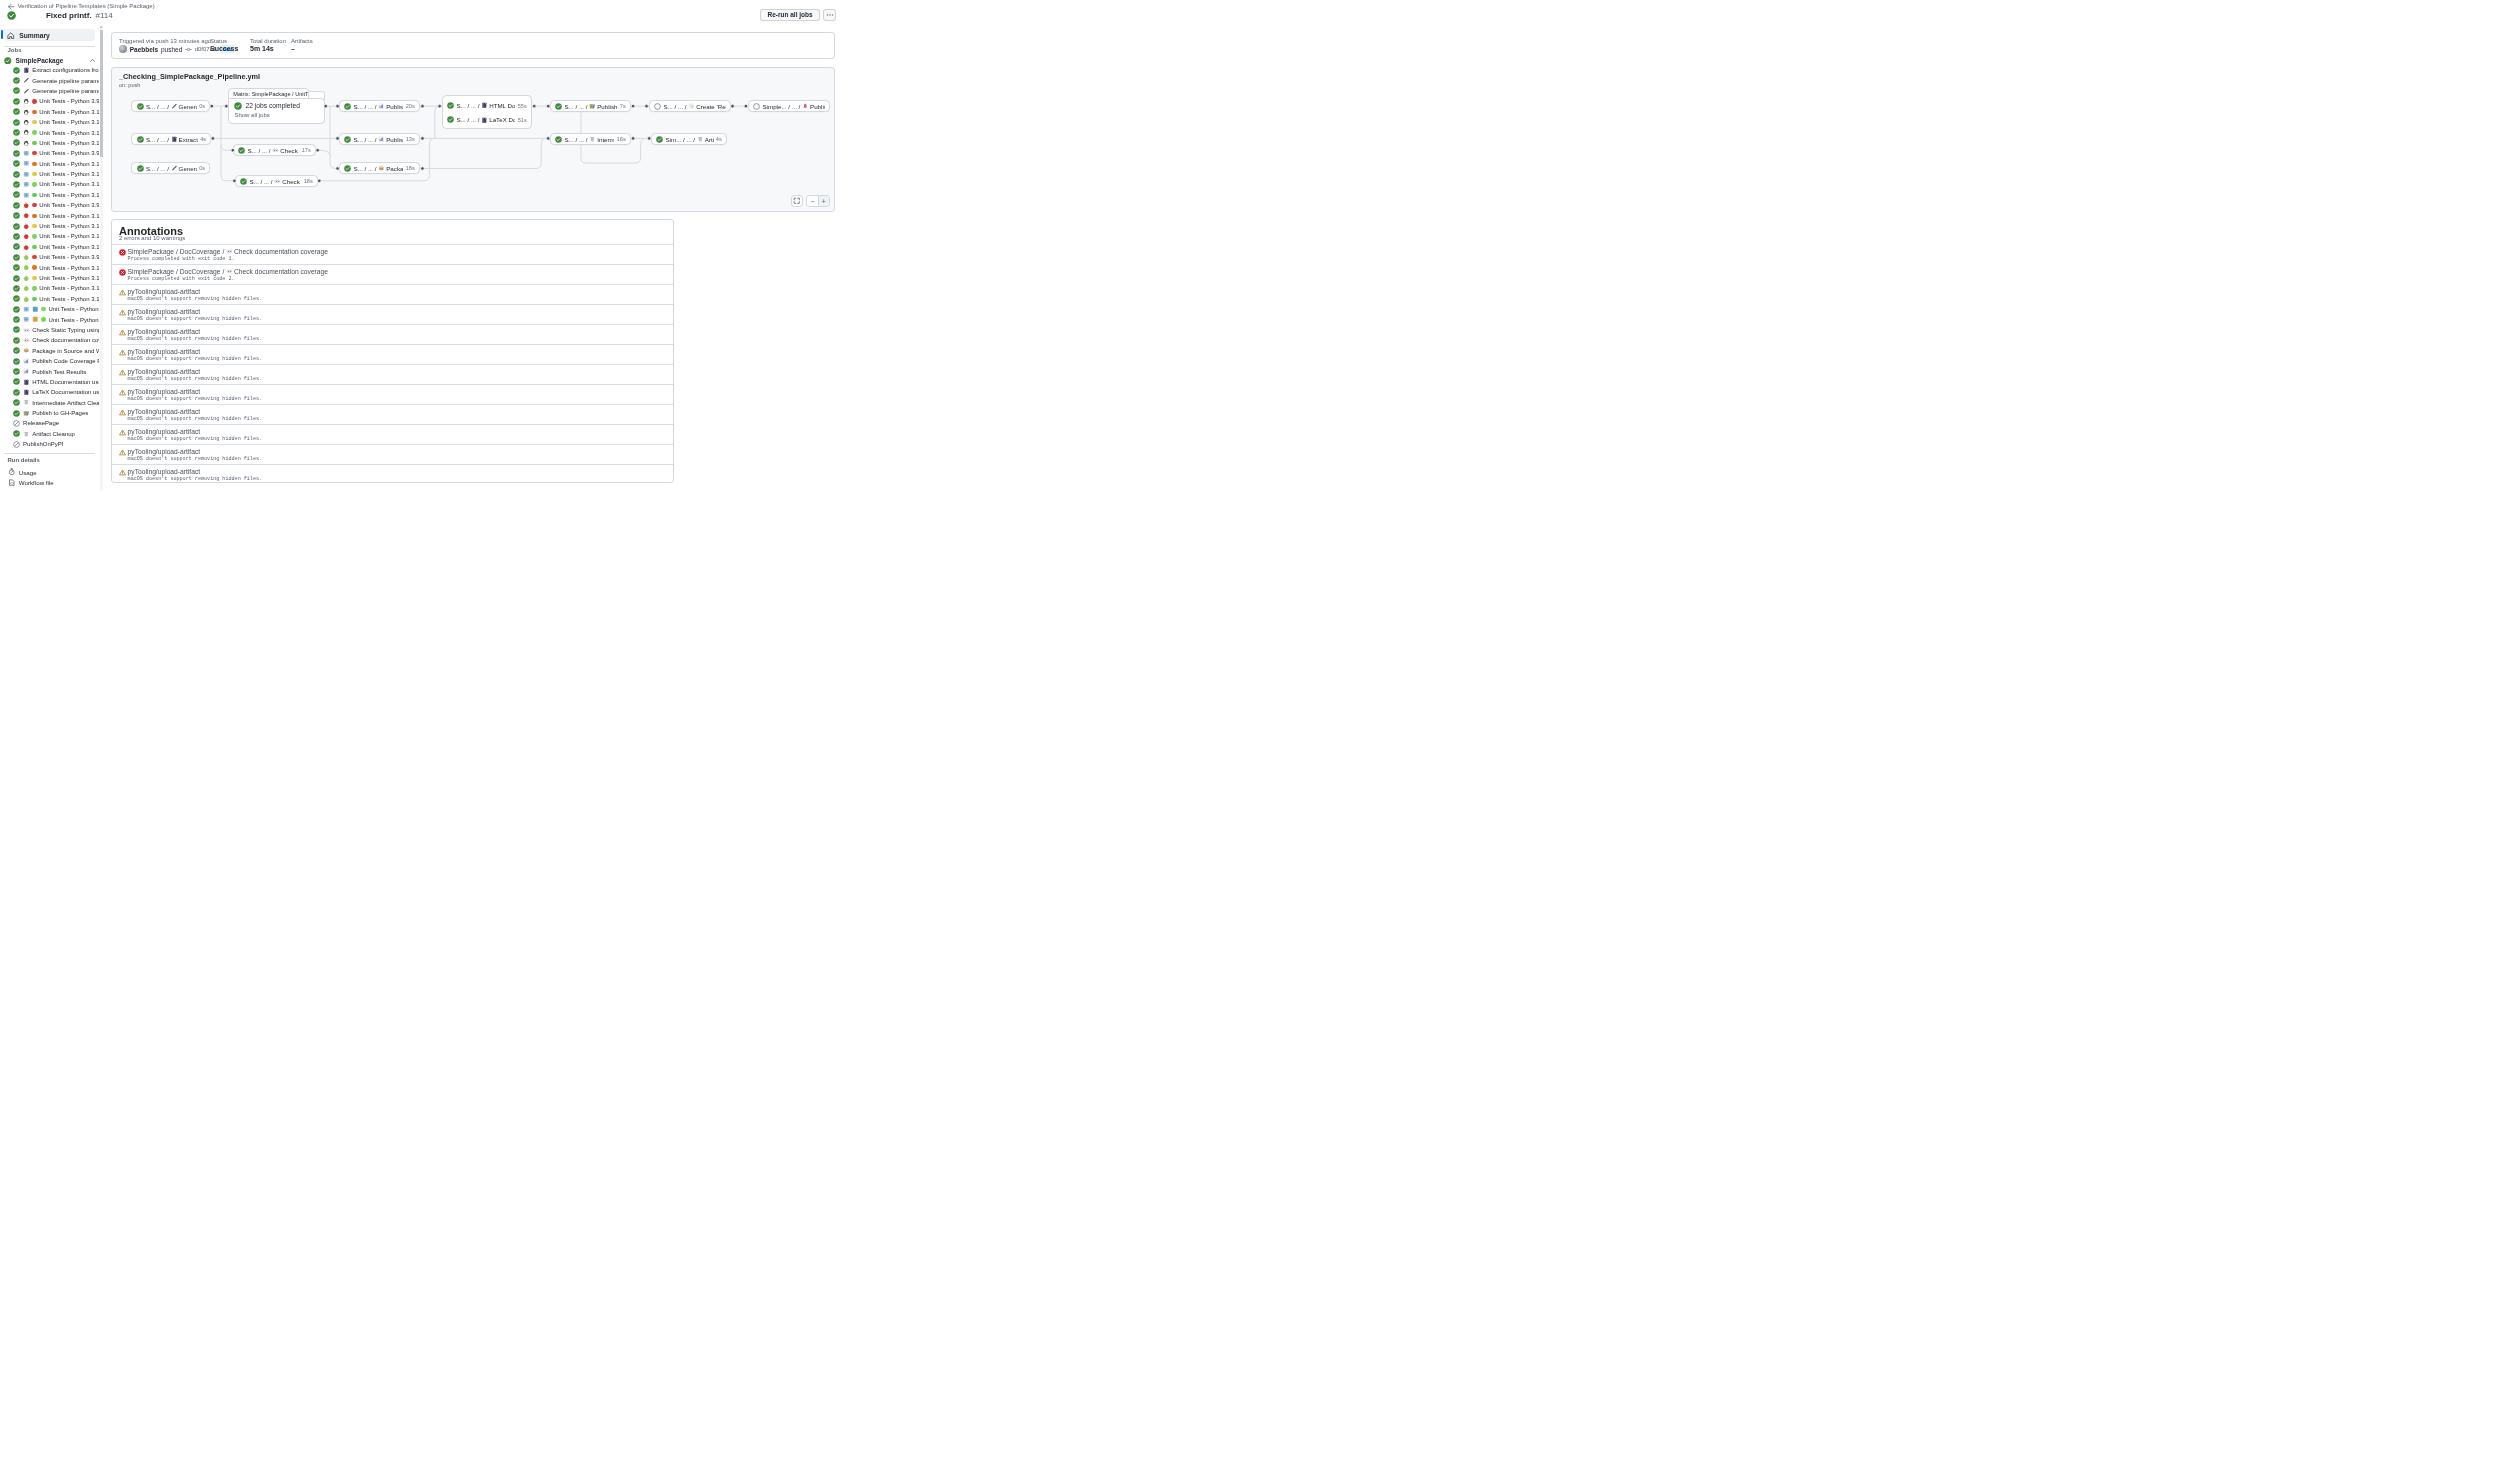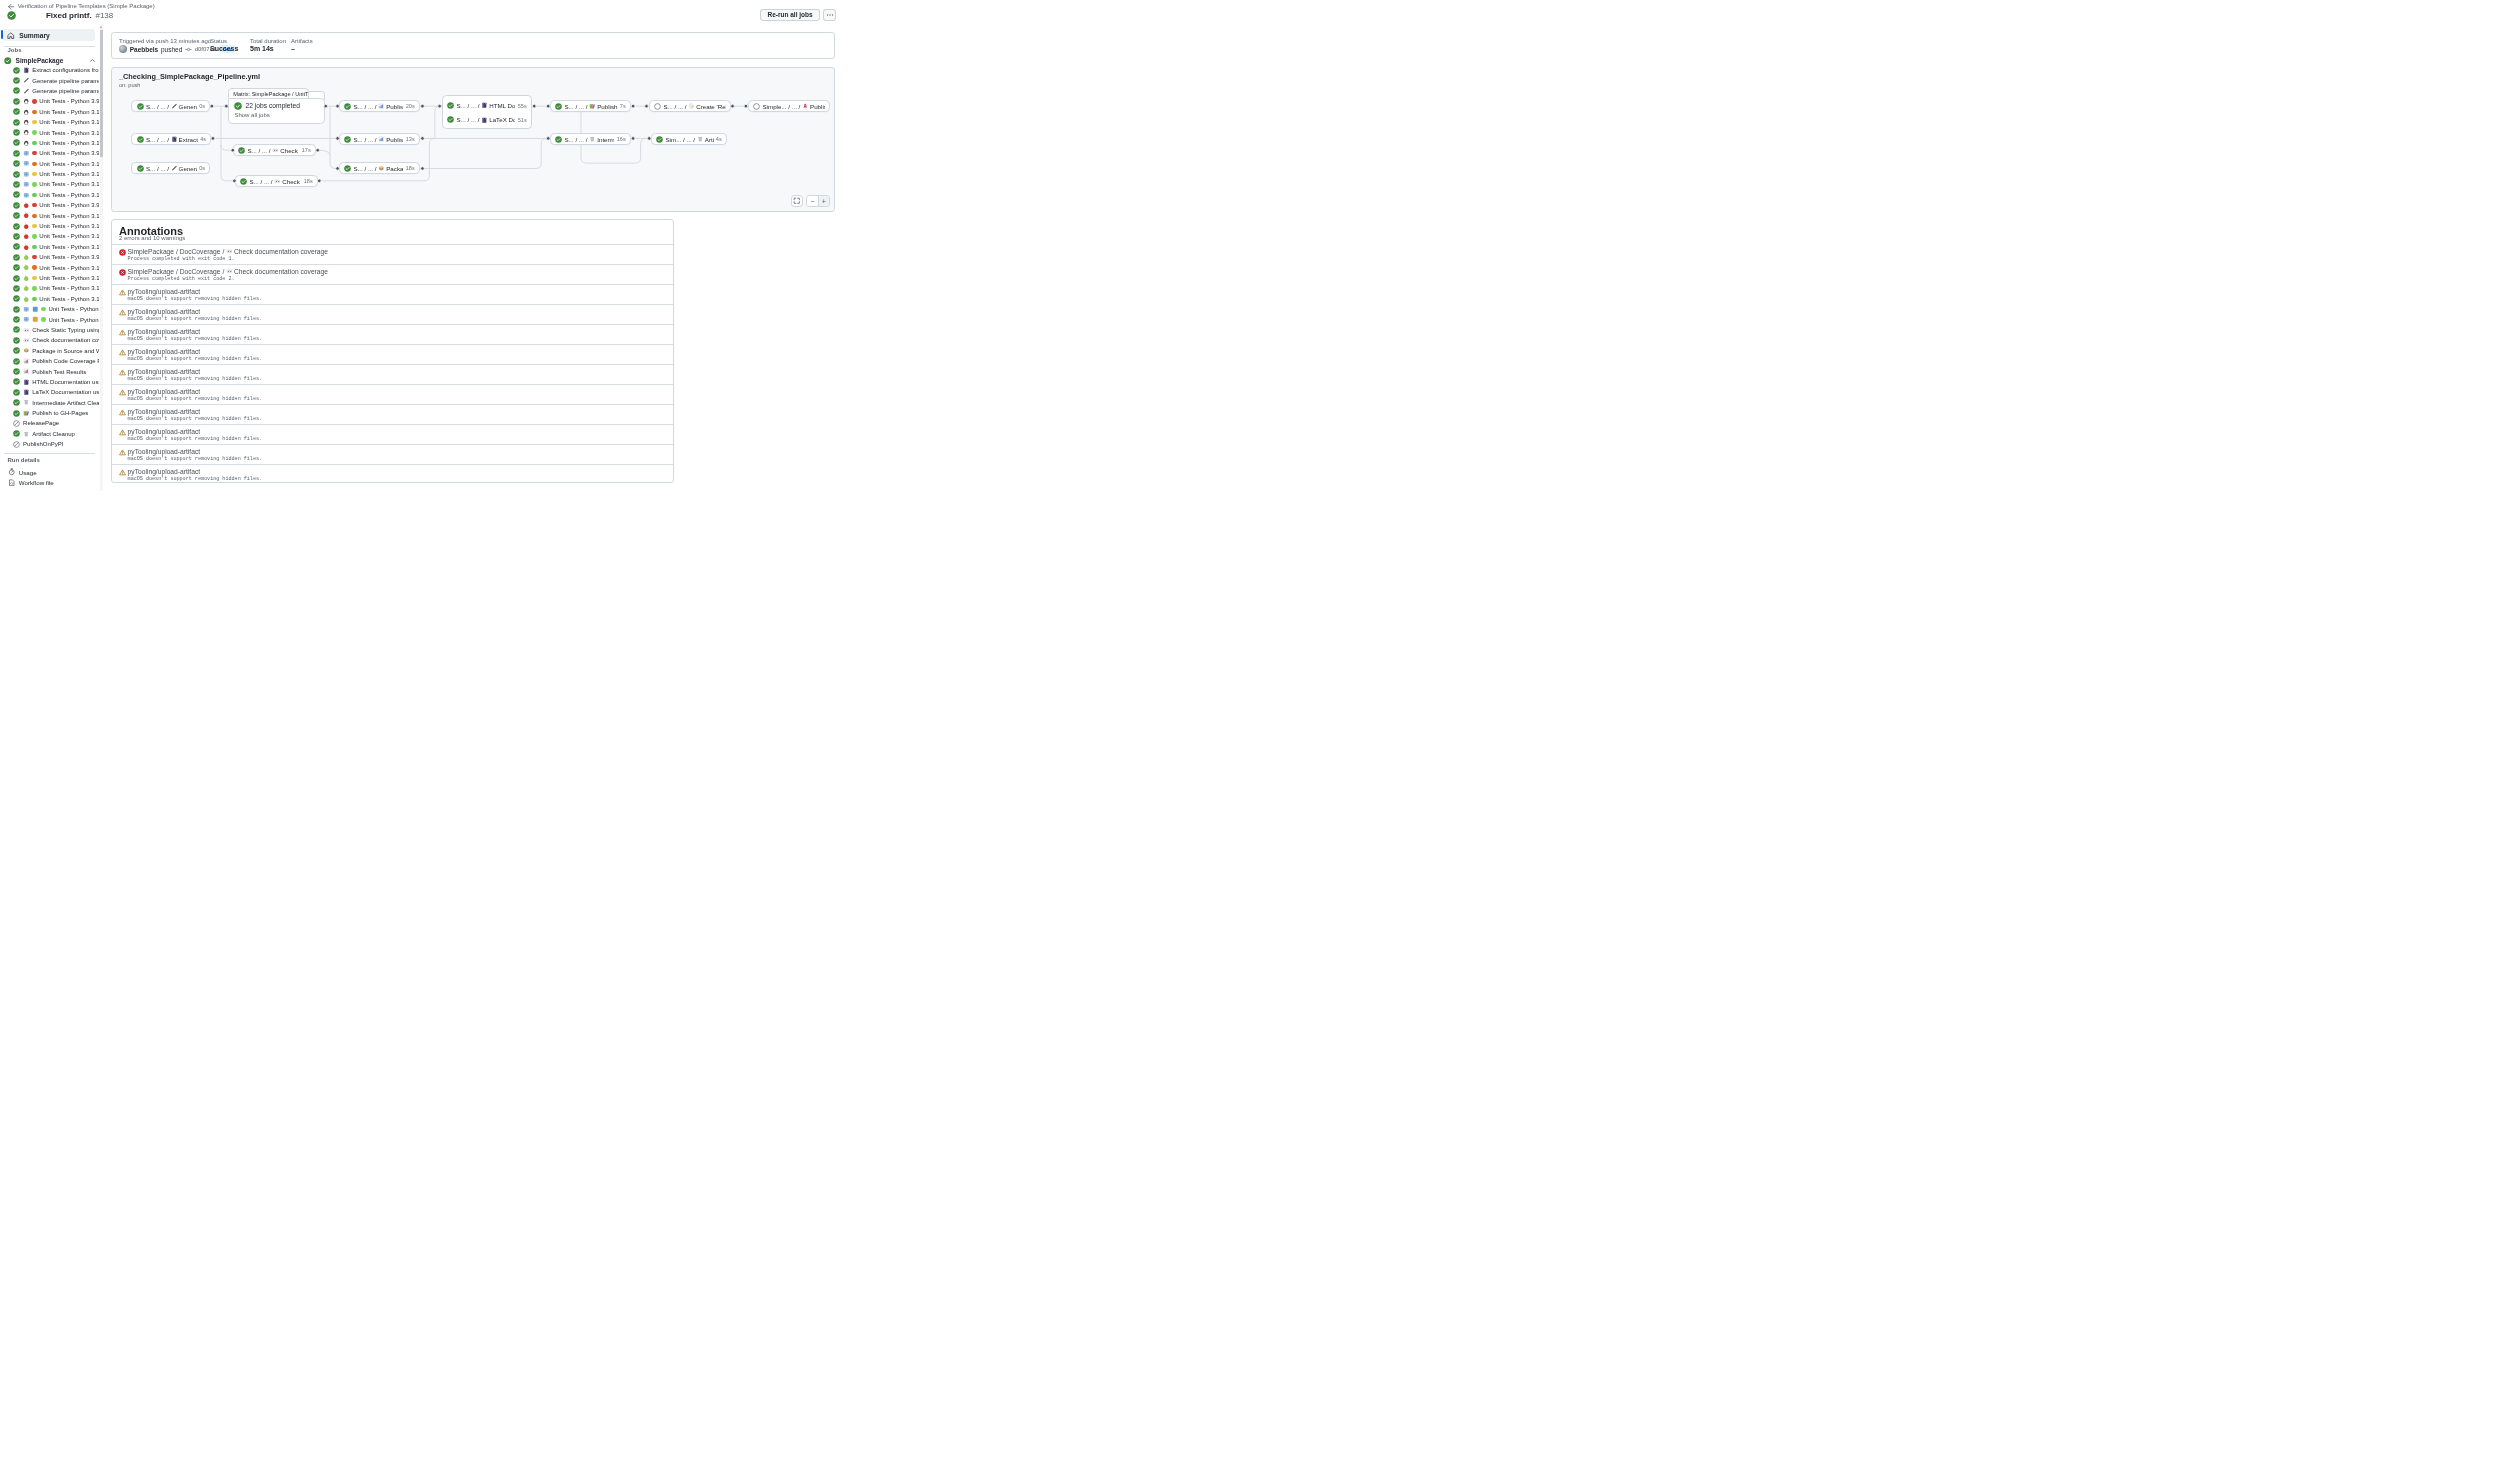--- a/index.html
+++ b/index.html
@@ -118,21 +118,21 @@
     <span>Verification of Pipeline Templates (Simple Package)</span>
   </div>
   <div class="title-row">
     <span class="ic">
         <svg width="9.1" height="9.1" viewBox="0 0 16 16">
           <circle cx="8" cy="8" r="7.5" fill="#3f8a3c"></circle>
           <path d="M4.6 8.3 L7 10.6 L11.4 5.9" stroke="#fff" stroke-width="1.7" fill="none" stroke-linecap="round" stroke-linejoin="round"></path>
         </svg>
       </span>
     <span class="run-title">Fixed printf.</span>
-    <span class="run-number">#138</span>
+    <span class="run-number">#114</span>
   </div>
   <div class="header-actions">
     <div class="btn">Re-run all jobs</div>
     <div class="btn icon-btn">
       <span class="ic">
           <svg width="8" height="8" viewBox="0 0 16 16">
             <circle cx="3" cy="8" r="1.4" fill="#656d76"></circle>
             <circle cx="8" cy="8" r="1.4" fill="#656d76"></circle>
             <circle cx="13" cy="8" r="1.4" fill="#656d76"></circle>
           </svg>

